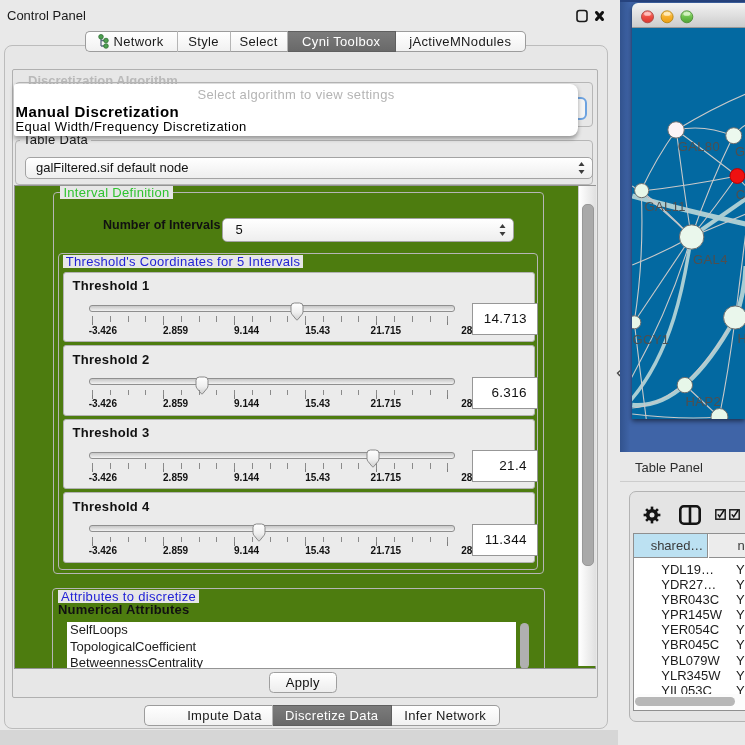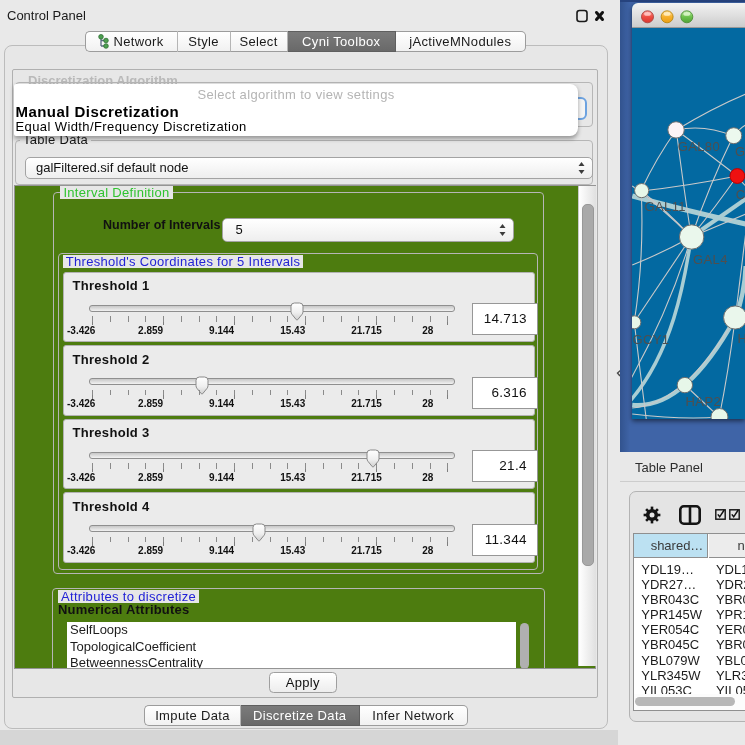--- a/index.html
+++ b/index.html
@@ -14,30 +14,30 @@
   .seg>div:last-child{border-right:1px solid #9c9c9c;border-radius:0 5px 5px 0;}
   .seg>div.sel{background:linear-gradient(#7b7b7b,#696969);color:#fff;border-color:#5f5f5f;}
   .tbox{position:absolute;left:47.5px;width:470px;height:68.5px;border:1px solid #b2b2b2;border-radius:3px;background:#ebebeb;}
   .tbox b{position:absolute;left:9px;top:5.5px;font-size:13px;letter-spacing:0.3px;color:#111;}
   .track{position:absolute;left:25px;top:32px;width:364px;height:5px;border:1px solid #8f8f8f;border-radius:3px;
       background:linear-gradient(#c7c7c7,#f2f2f2);}
   .ticksM{position:absolute;left:28.5px;top:43.5px;width:357px;height:9px;
       background:repeating-linear-gradient(90deg,#7e7e7e 0,#7e7e7e 1px,transparent 1px,transparent 71.06px);}
   .ticks{position:absolute;left:28.5px;top:43.5px;width:357px;height:5.5px;
       background:repeating-linear-gradient(90deg,#8a8a8a 0,#8a8a8a 1px,transparent 1px,transparent 17.765px);}
-  .tlab{position:absolute;top:52px;font-size:10px;font-weight:700;color:#111;width:50px;text-align:left;}
+  .tlab{position:absolute;top:52px;font-size:10px;font-weight:700;color:#111;width:50px;text-align:right;}
   .vbox{position:absolute;left:408.8px;top:30.5px;width:53.5px;height:30px;border:1px solid #979797;background:#fff;
       font-size:13.5px;letter-spacing:0.3px;color:#111;text-align:right;line-height:30px;padding-right:10px;}
   .thumb{position:absolute;top:29.5px;width:16px;height:20px;}
   .combo{position:absolute;border:1px solid #a3a3a3;border-radius:5px;background:linear-gradient(#ffffff,#eeeeee);
       font-size:13px;color:#111;}
   .carrows{position:absolute;right:7px;top:50%;margin-top:-6px;width:7px;height:12px;}
   .blue{color:#2323d6;margin-top:8px;}
   .rowtxt{font-size:13px;color:#1c1c1c;white-space:pre;}
-  .tr{position:relative;height:15.2px;}
+  .tr{position:relative;height:15.2px;margin-left:20px;}
   .tr span{position:absolute;left:7.8px;}
   .tr .c2{left:82.4px;}
 </style></head>
 <body>
 <div id="app">
 
   <div class="ab" style="left:7px;top:8px;font-size:13px;color:#1a1a1a;">Control Panel</div>
   <svg class="ab" style="left:575px;top:8px;" width="34" height="16" viewBox="0 0 34 16">
     <rect x="2" y="2.5" width="10" height="11" rx="2.5" fill="none" stroke="#1a1a1a" stroke-width="1.6"></rect>
     <path d="M21.5 4.5 L27.5 11.5 M27.5 4.5 L21.5 11.5" stroke="#111" stroke-width="3" stroke-linecap="round"></path>
@@ -177,21 +177,21 @@
 
   <div class="ab" style="left:14px;top:84px;width:564px;height:52px;background:#ffffff;border-radius:2px 8px 8px 2px;
        box-shadow:0 2.5px 4px rgba(60,60,60,0.45);"></div>
   <div class="ab" style="left:14px;top:86.5px;width:564px;text-align:center;font-size:13px;letter-spacing:0.35px;color:#b4b4b4;">Select algorithm to view settings</div>
   <div class="ab" style="left:15.5px;top:102.5px;font-size:15px;font-weight:700;letter-spacing:0.45px;color:#000;">Manual Discretization</div>
   <div class="ab" style="left:15.5px;top:118.5px;font-size:13px;letter-spacing:0.4px;color:#000;">Equal Width/Frequency Discretization</div>
 
   <div class="ab" style="left:269px;top:671.5px;width:65.5px;height:19.5px;border:1px solid #9f9f9f;border-radius:4.5px;
        background:linear-gradient(#ffffff,#ededed);text-align:center;font-size:13px;letter-spacing:0.3px;line-height:19px;color:#111;">Apply</div>
   <div class="seg" style="left:144px;top:704.5px;">
-    <div style="width:95px;">Impute Data</div>
+    <div style="width:95px;padding-left:32px;">Impute Data</div>
     <div class="sel" style="width:117.5px;">Discretize Data</div>
     <div style="width:107.5px;">Infer Network</div>
   </div>
   <div class="ab" style="left:0px;top:729.5px;width:618px;height:15.5px;background:#d6d6d6;"></div>
 
   <svg class="ab" style="left:615.5px;top:368.5px;" width="6" height="8" viewBox="0 0 6 8">
       <path d="M5 1 L1.5 4 L4 7" stroke="#4a4a4a" stroke-width="1.4" fill="none"></path>
     </svg>
 
   <div class="ab" style="left:620px;top:0;width:125px;height:450.5px;background:linear-gradient(90deg,#32538e 0px,#3f64a7 10px);border-top:2px solid #26437e;"></div>

